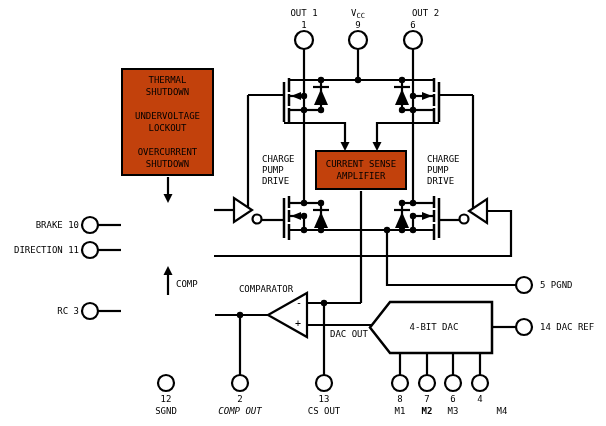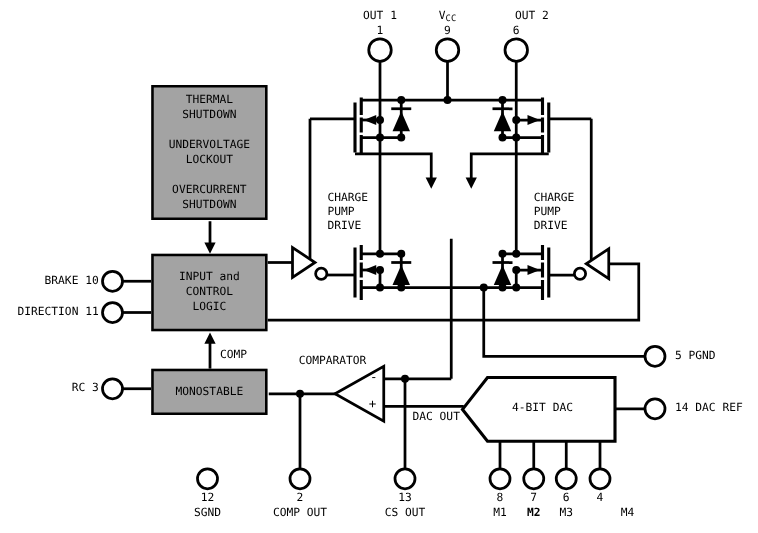--- a/index.html
+++ b/index.html
@@ -2,21 +2,21 @@
 <html><head>
 <meta charset="utf-8">
 <style>
   html,body{margin:0;padding:0;background:#fff;}
   .stage{position:relative;width:606px;height:426px;background:#ffffff;
          font-family:"DejaVu Sans Mono","Liberation Mono",monospace;color:#000;overflow:hidden;}
   svg{position:absolute;left:0;top:0;}
   .lbl{position:absolute;font-size:9px;line-height:11px;white-space:pre;}
   .c{transform:translateX(-50%);text-align:center;}
   .r{transform:translateX(-100%);text-align:right;}
-  .box{position:absolute;border:2.5px solid #000;background:#a3a3a3;
+  .box{position:absolute;border:2.5px solid #000;background:#c2410c;
        display:flex;flex-direction:column;align-items:center;justify-content:center;
        text-align:center;font-size:9px;line-height:12px;}
   .gap{height:12px;}
   sub.vs{font-size:7px;vertical-align:-2px;}
   .sign{position:absolute;font-size:10px;line-height:10px;}
 </style>
 </head>
 <body>
 
 <div class="stage">
@@ -199,30 +199,26 @@
   <div>THERMAL</div>
   <div>SHUTDOWN</div>
   <div class="gap"></div>
   <div>UNDERVOLTAGE</div>
   <div>LOCKOUT</div>
   <div class="gap"></div>
   <div>OVERCURRENT</div>
   <div>SHUTDOWN</div>
 </div>
 
-<div class="box" style="left:121px;top:203px;width:89px;height:58px;">
-  <div>INPUT and</div>
-  <div>CONTROL</div>
-  <div>LOGIC</div>
+
+
+<div class="box" style="left:315px;top:150px;width:88px;height:36px;">
+  <div>CURRENT SENSE</div>
+  <div>AMPLIFIER</div>
 </div>
-
-<div class="box" style="left:121px;top:295px;width:89px;height:33px;">
-  <div>MONOSTABLE</div>
-</div>
-
 
 <div class="lbl" style="left:262px;top:154px;"><span>CHARGE</span><br><span>PUMP</span><br><span>DRIVE</span></div>
 <div class="lbl" style="left:427px;top:154px;"><span>CHARGE</span><br><span>PUMP</span><br><span>DRIVE</span></div>
 
 <div class="lbl c" style="left:266px;top:284px;">COMPARATOR</div>
 <div class="lbl" style="left:176px;top:279px;">COMP</div>
 <div class="lbl" style="left:330px;top:329px;">DAC OUT</div>
 <div class="lbl c" style="left:434px;top:322px;">4-BIT DAC</div>
 <div class="sign" style="left:296px;top:298px;">-</div>
 <div class="sign" style="left:295px;top:319px;">+</div>
@@ -237,21 +233,21 @@
 <div class="lbl r" style="left:79px;top:220px;">BRAKE 10</div>
 <div class="lbl r" style="left:79px;top:245px;">DIRECTION 11</div>
 <div class="lbl r" style="left:79px;top:306px;padding-left:24px;">RC 3</div>
 
 <div class="lbl" style="left:540px;top:280px;">5 PGND</div>
 <div class="lbl" style="left:540px;top:322px;">14 DAC REF</div>
 
 <div class="lbl c" style="left:166px;top:394px;">12</div>
 <div class="lbl c" style="left:166px;top:406px;">SGND</div>
 <div class="lbl c" style="left:240px;top:394px;">2</div>
-<div class="lbl c" style="left:240px;top:406px;">COMP OUT</div>
+<div class="lbl c" style="left:240px;top:406px;font-style:italic;">COMP OUT</div>
 <div class="lbl c" style="left:324px;top:394px;">13</div>
 <div class="lbl c" style="left:324px;top:406px;">CS OUT</div>
 
 <div class="lbl c" style="left:400px;top:394px;">8</div>
 <div class="lbl c" style="left:400px;top:406px;text-align:right;">M1</div>
 <div class="lbl c" style="left:427px;top:394px;">7</div>
 <div class="lbl c" style="left:427px;top:406px;font-weight:bold;">M2</div>
 <div class="lbl c" style="left:453px;top:394px;">6</div>
 <div class="lbl c" style="left:453px;top:406px;">M3</div>
 <div class="lbl c" style="left:480px;top:394px;">4</div>

